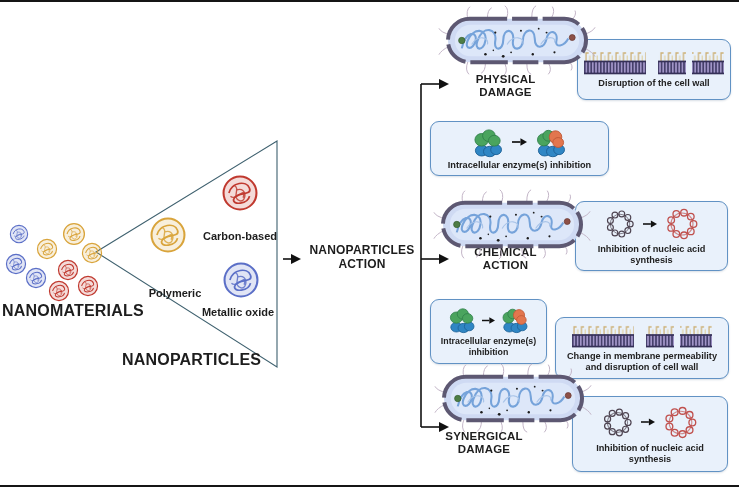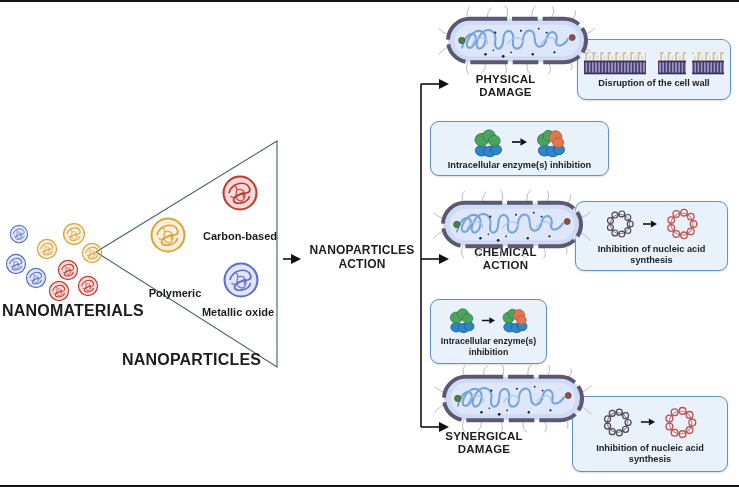--- a/index.html
+++ b/index.html
@@ -278,20 +278,27 @@
           <use href="#miniArrow"></use>
         </svg>
       <svg width="32" height="28">
           <use href="#enzI"></use>
         </svg>
     </div>
     <div class="boxlbl" style="font-size:8.8px">Intracellular enzyme(s)
 inhibition</div>
   </div>
 
+  <div class="infobox" style="left:555px;top:315px;width:174px;height:62px">
+    <svg width="140" height="25">
+        <use href="#memSet"></use>
+      </svg>
+    <div class="boxlbl">Change in membrane permeability
+and disruption of cell wall</div>
+  </div>
 
   <div class="infobox" style="left:572px;top:394px;width:156px;height:76px">
     <div style="display:flex;align-items:center;gap:7px">
       <svg width="33" height="33" style="color:#4d4350">
           <use href="#plasmid"></use>
         </svg>
       <svg width="14" height="8">
           <use href="#miniArrow"></use>
         </svg>
       <svg width="37" height="37" style="color:#c0504d">

